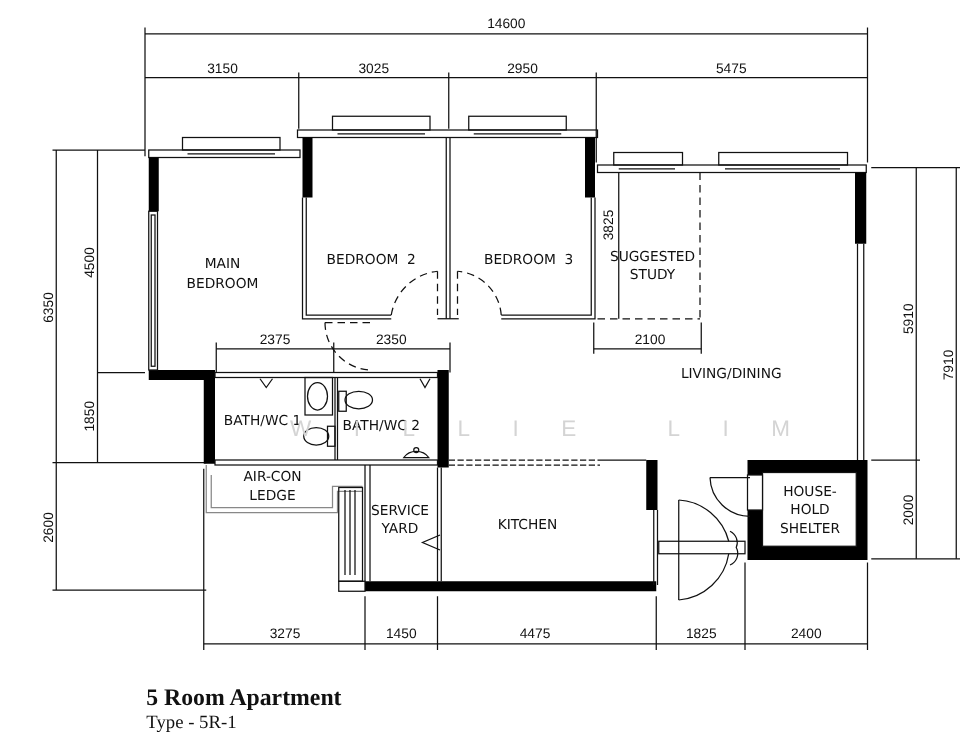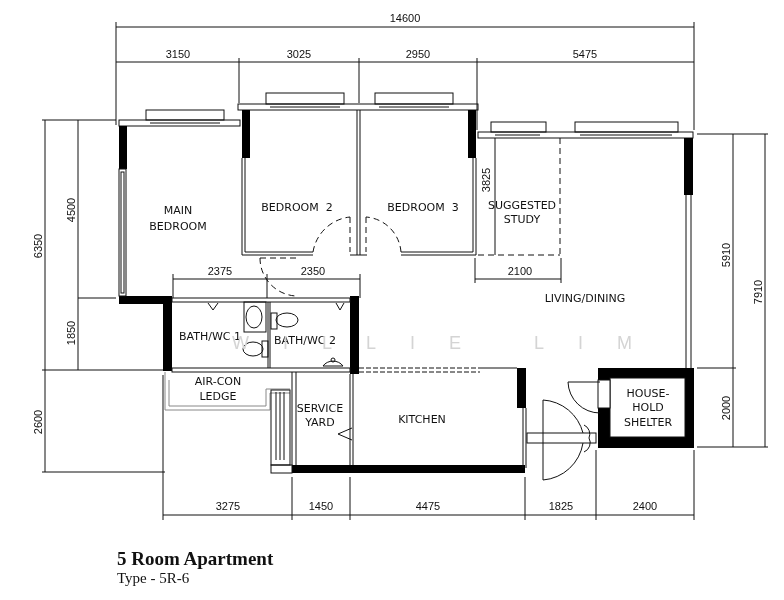--- a/index.html
+++ b/index.html
@@ -210,13 +210,13 @@
     <line class="ln" x1="561" y1="258" x2="561" y2="283"></line>
     <text class="dim" x="520" y="275" text-anchor="middle">2100</text>
     <line class="ln" x1="495" y1="138" x2="495" y2="255"></line>
     <text class="dim" transform="translate(490,180) rotate(-90)" text-anchor="middle">3825</text>
   </g>
 
   <text class="wm" x="232" y="349">WILLIE LIM</text>
 </svg>
 
 <div class="title">5 Room Apartment</div>
-<div class="subtitle">Type - 5R-6</div>
+<div class="subtitle">Type - 5R-1</div>
 
 </body></html>

